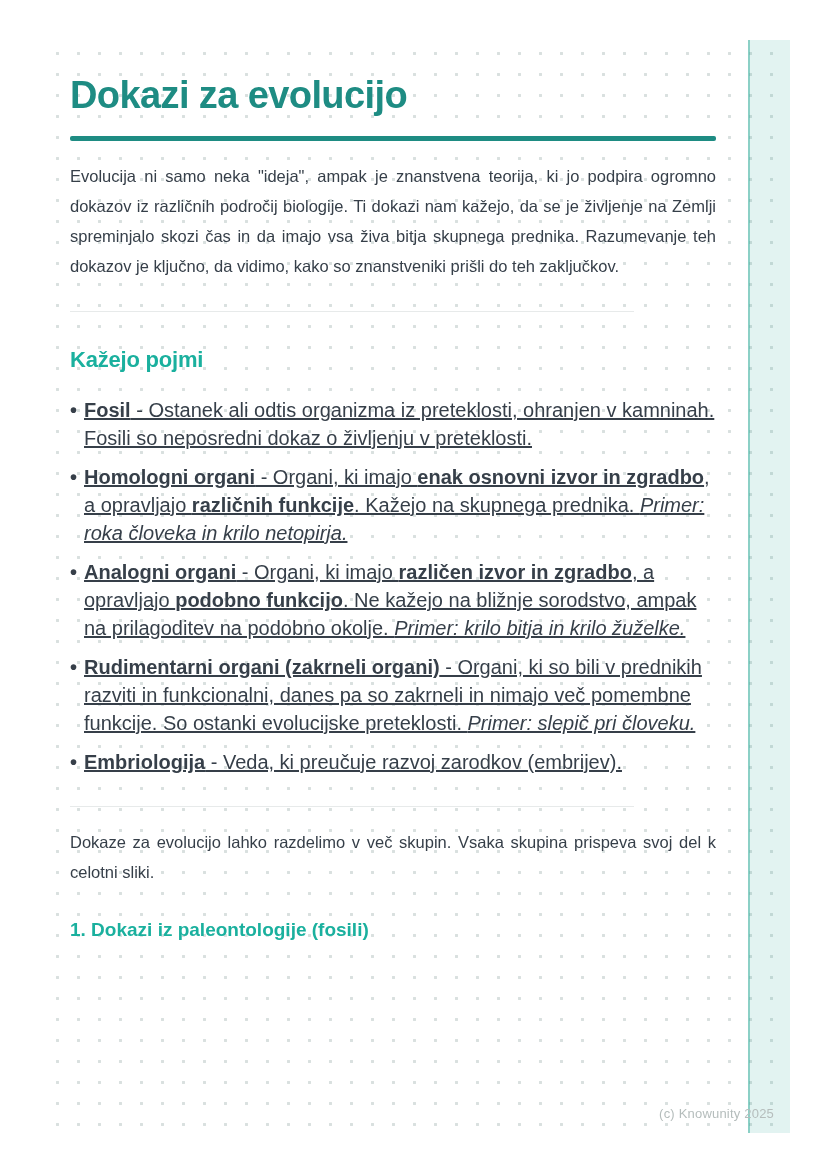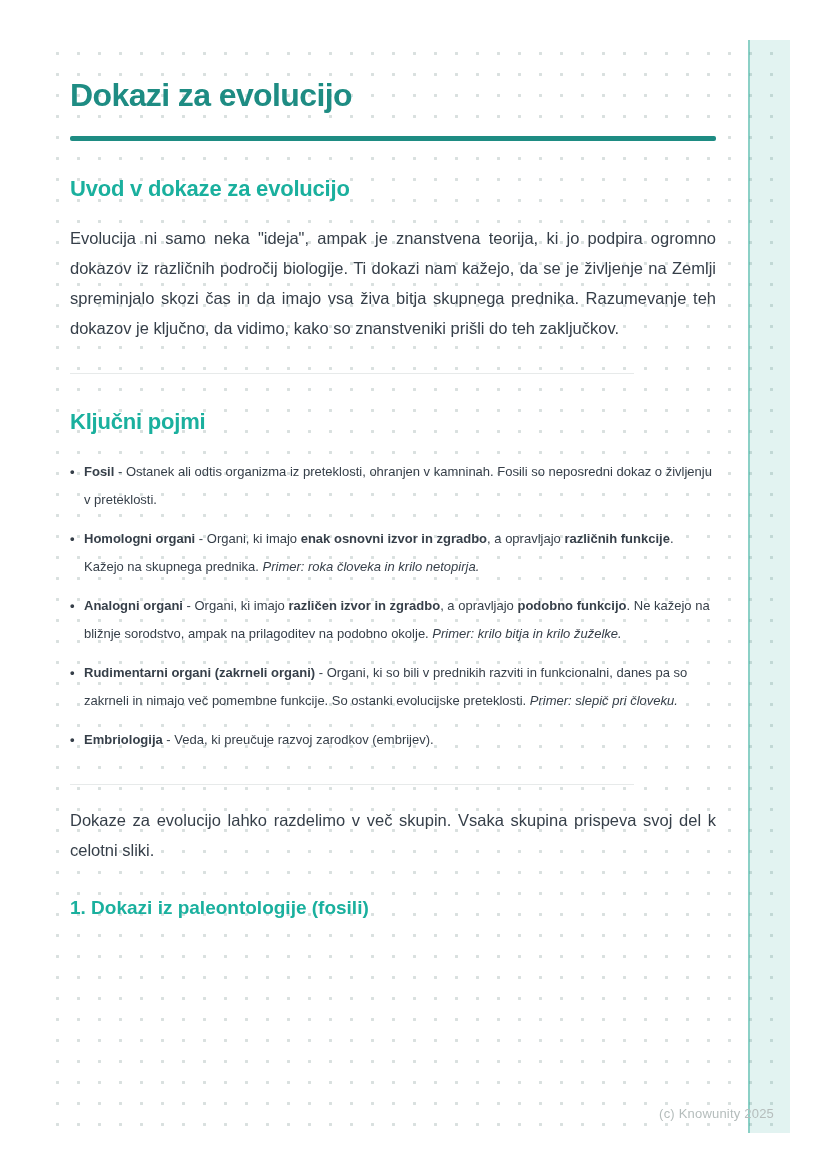--- a/index.html
+++ b/index.html
@@ -20,21 +20,21 @@
     position:absolute;top:0;right:0;width:40px;height:100%;
     background:rgba(34,166,146,0.13);
     border-left:2px solid rgba(34,166,146,0.45);
   }
   .content{
     position:absolute;left:26px;top:0;width:646px;
     color:#363f49;
   }
   h1{
     margin:32px 0 12px;
-    font-size:32px;line-height:46px;font-weight:800;letter-spacing:-0.6px;
+    font-size:38px;line-height:46px;font-weight:800;letter-spacing:-0.6px;
     color:#1e8c83;
   }
   .title-rule{
     margin-top:18px;height:5px;width:100%;
     background:#1e8c83;border-radius:2px;
   }
   h2{
     margin:34px 0 0;
     font-size:22px;line-height:28px;font-weight:700;letter-spacing:-0.2px;
     color:#1ab09e;
@@ -52,21 +52,21 @@
   }
   hr.divider{
     border:none;border-top:1px solid #e7eaea;height:0;
     width:564px;margin:30px 0 0 0;
   }
   ul.key-terms{
     list-style:none;margin:22px 0 0;padding:0;
   }
   ul.key-terms li{
     position:relative;padding-left:14px;margin:0 0 11px 0;
-    font-size:13px;line-height:28px;color:#363f49;
+    font-size:20px;line-height:28px;color:#363f49;text-decoration:underline;
   }
   ul.key-terms li::before{
     content:"\2022";
     position:absolute;left:0;top:0;
     font-weight:700;color:#363f49;
   }
   .b{font-weight:700;}
   .i{font-style:italic;}
   .watermark{
     position:absolute;right:16px;bottom:12px;
@@ -77,26 +77,25 @@
 </head>
 <body>
 
 <div class="sheet">
   <div class="margin-strip"></div>
 
   <div class="content">
     <h1>Dokazi za evolucijo</h1>
     <div class="title-rule"></div>
 
-    <h2>Uvod v dokaze za evolucijo</h2>
     <p>Evolucija ni samo neka "ideja", ampak je znanstvena teorija, ki jo podpira ogromno dokazov iz različnih področij biologije. Ti dokazi nam kažejo, da se je življenje na Zemlji spreminjalo skozi čas in da imajo vsa živa bitja skupnega prednika. Razumevanje teh dokazov je ključno, da vidimo, kako so znanstveniki prišli do teh zaključkov.</p>
 
     <hr class="divider">
 
-    <h2>Ključni pojmi</h2>
+    <h2>Kažejo pojmi</h2>
     <ul class="key-terms">
       <li><span class="b">Fosil</span><span> - Ostanek ali odtis organizma iz preteklosti, ohranjen v kamninah. Fosili so neposredni dokaz o življenju v preteklosti.</span></li>
       <li><span class="b">Homologni organi</span><span> - Organi, ki imajo </span><span class="b">enak osnovni izvor in zgradbo</span><span>, a opravljajo </span><span class="b">različnih funkcije</span><span>. Kažejo na skupnega prednika. </span><span class="i">Primer: roka človeka in krilo netopirja.</span></li>
       <li><span class="b">Analogni organi</span><span> - Organi, ki imajo </span><span class="b">različen izvor in zgradbo</span><span>, a opravljajo </span><span class="b">podobno funkcijo</span><span>. Ne kažejo na bližnje sorodstvo, ampak na prilagoditev na podobno okolje. </span><span class="i">Primer: krilo bitja in krilo žuželke.</span></li>
       <li><span class="b">Rudimentarni organi (zakrneli organi)</span><span> - Organi, ki so bili v prednikih razviti in funkcionalni, danes pa so zakrneli in nimajo več pomembne funkcije. So ostanki evolucijske preteklosti. </span><span class="i">Primer: slepič pri človeku.</span></li>
       <li><span class="b">Embriologija</span><span> - Veda, ki preučuje razvoj zarodkov (embrijev).</span></li>
     </ul>
 
     <hr class="divider">
 

